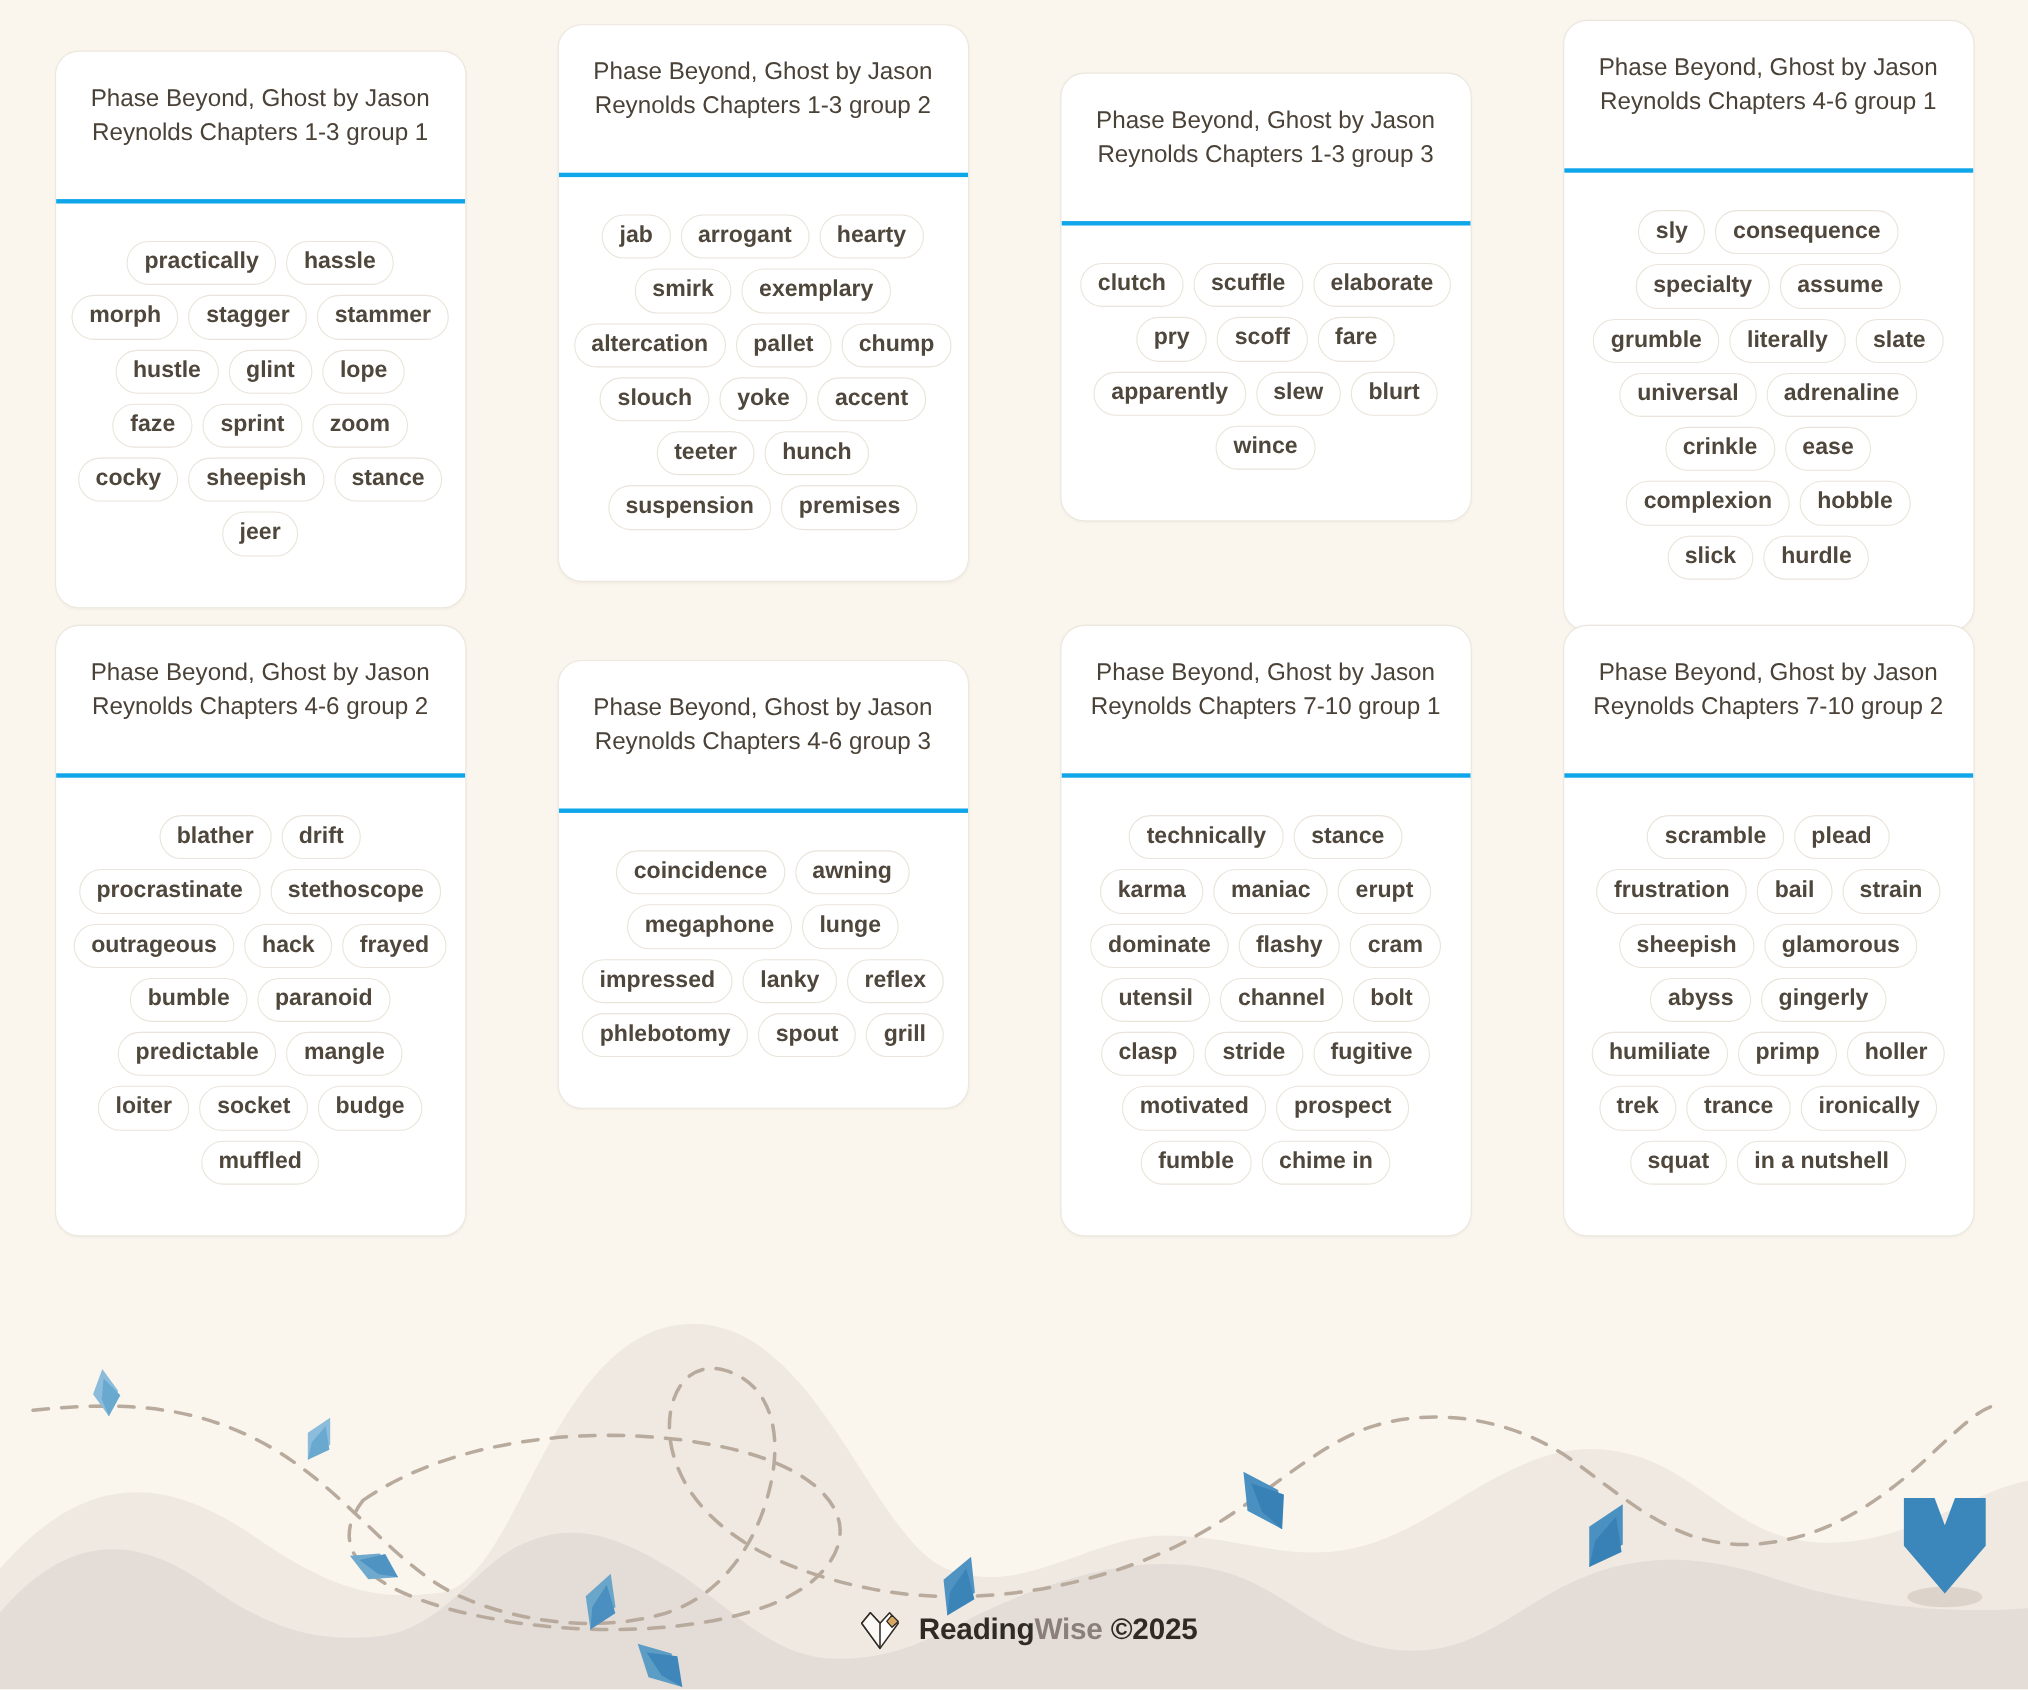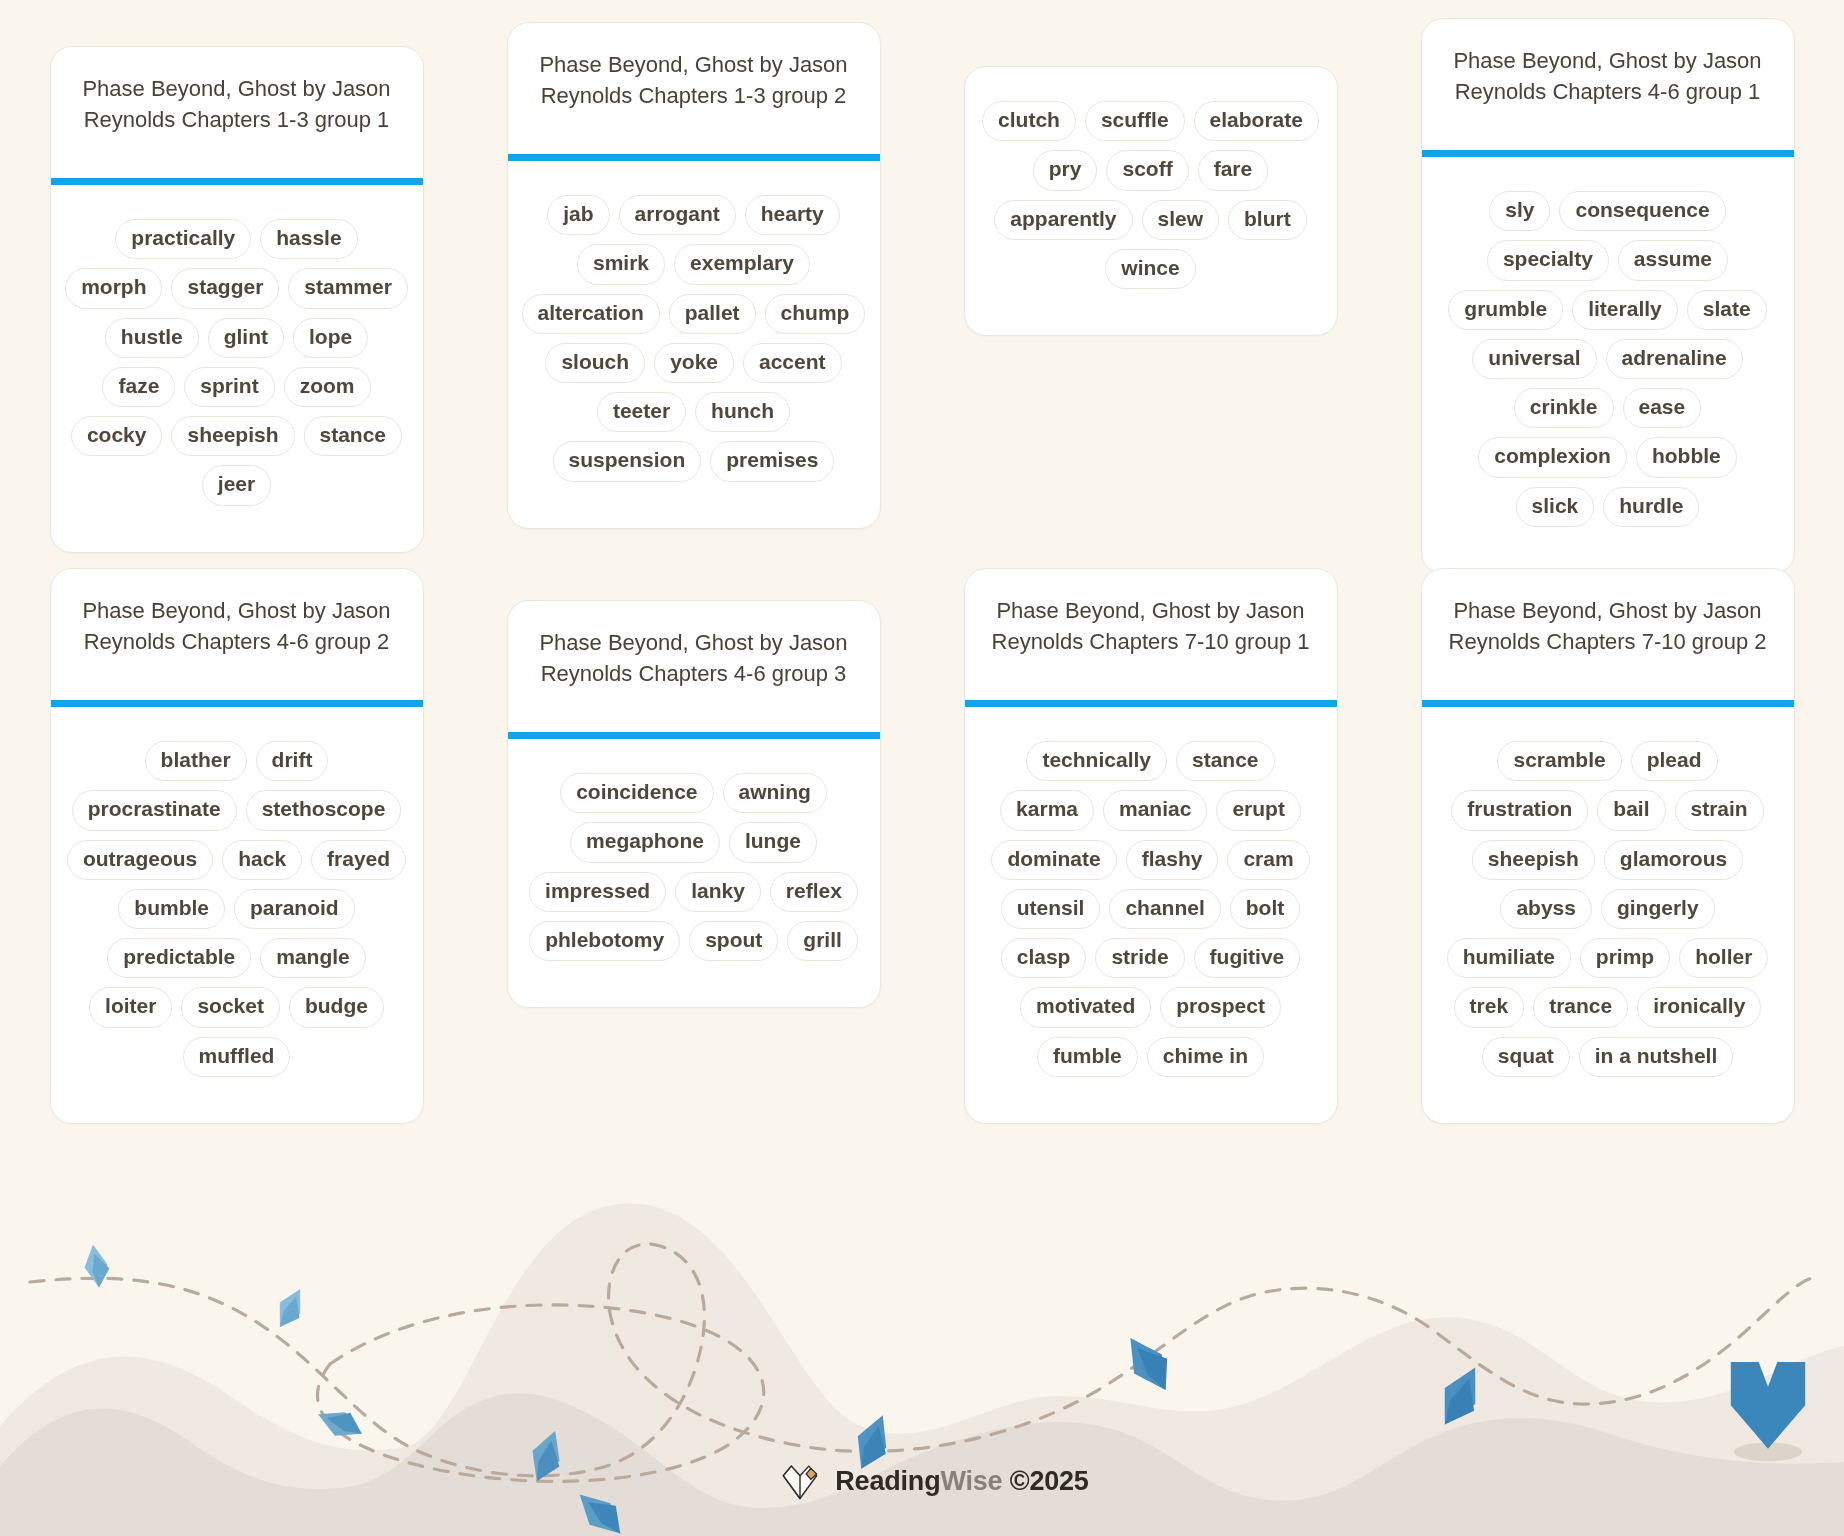--- a/index.html
+++ b/index.html
@@ -57,21 +57,21 @@
     border-radius: 22px;
     width: 374px;
     box-shadow: 0 1px 2px rgba(80,60,40,0.04);
     display: flex;
     flex-direction: column;
     overflow: hidden;
   }
 
   .card-head {
     padding: 26px 22px 36px 22px;
-    border-bottom: 7px solid #0ea5e9;
+    border-bottom: 4px solid #0ea5e9;
     min-height: 138px;
   }
 
   .card-title {
     font-size: 22px;
     line-height: 1.42;
     color: #4a4137;
     text-align: center;
     font-weight: 400;
   }
@@ -188,20 +188,23 @@
           <span class="chip">teeter</span>
           <span class="chip">hunch</span>
           <span class="chip">suspension</span>
           <span class="chip">premises</span>
         </div>
       </div>
     </div>
 
     <div class="slot o2">
       <div class="card">
+        <div class="card-head">
+          <div class="card-title">Phase Beyond, Ghost by Jason Reynolds Chapters 1-3 group 3</div>
+        </div>
         <div class="card-body">
           <span class="chip">clutch</span>
           <span class="chip">scuffle</span>
           <span class="chip">elaborate</span>
           <span class="chip">pry</span>
           <span class="chip">scoff</span>
           <span class="chip">fare</span>
           <span class="chip">apparently</span>
           <span class="chip">slew</span>
           <span class="chip">blurt</span>

